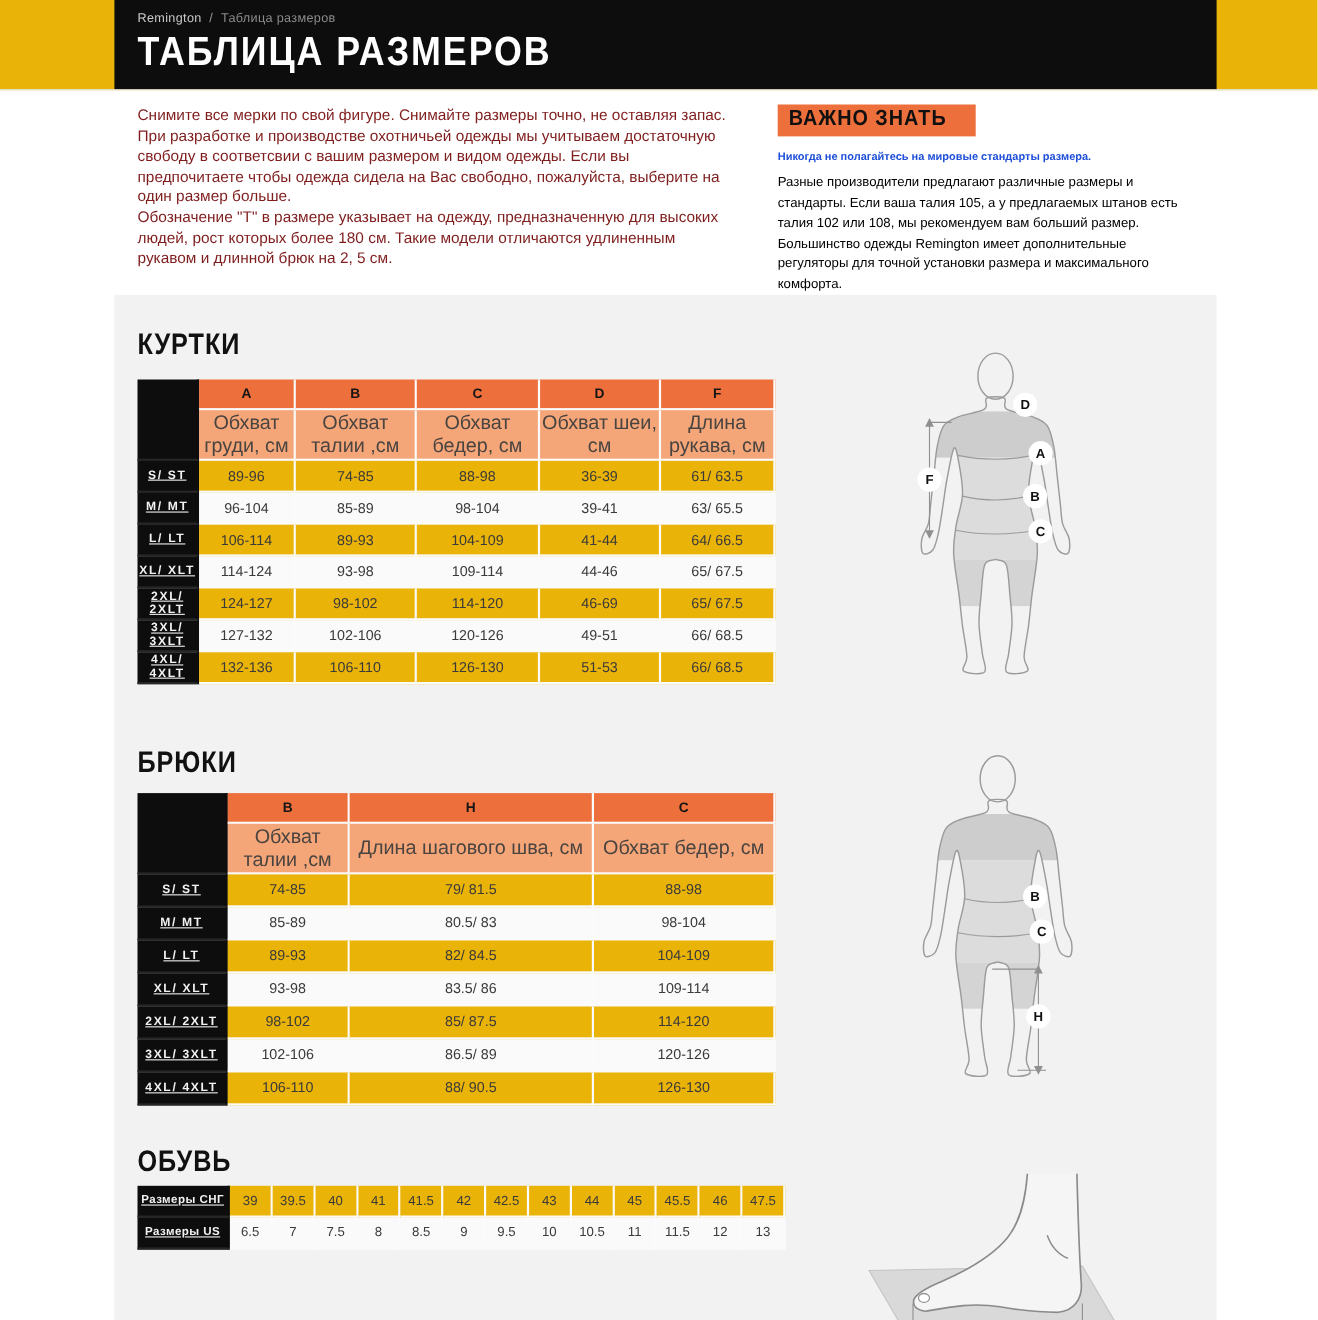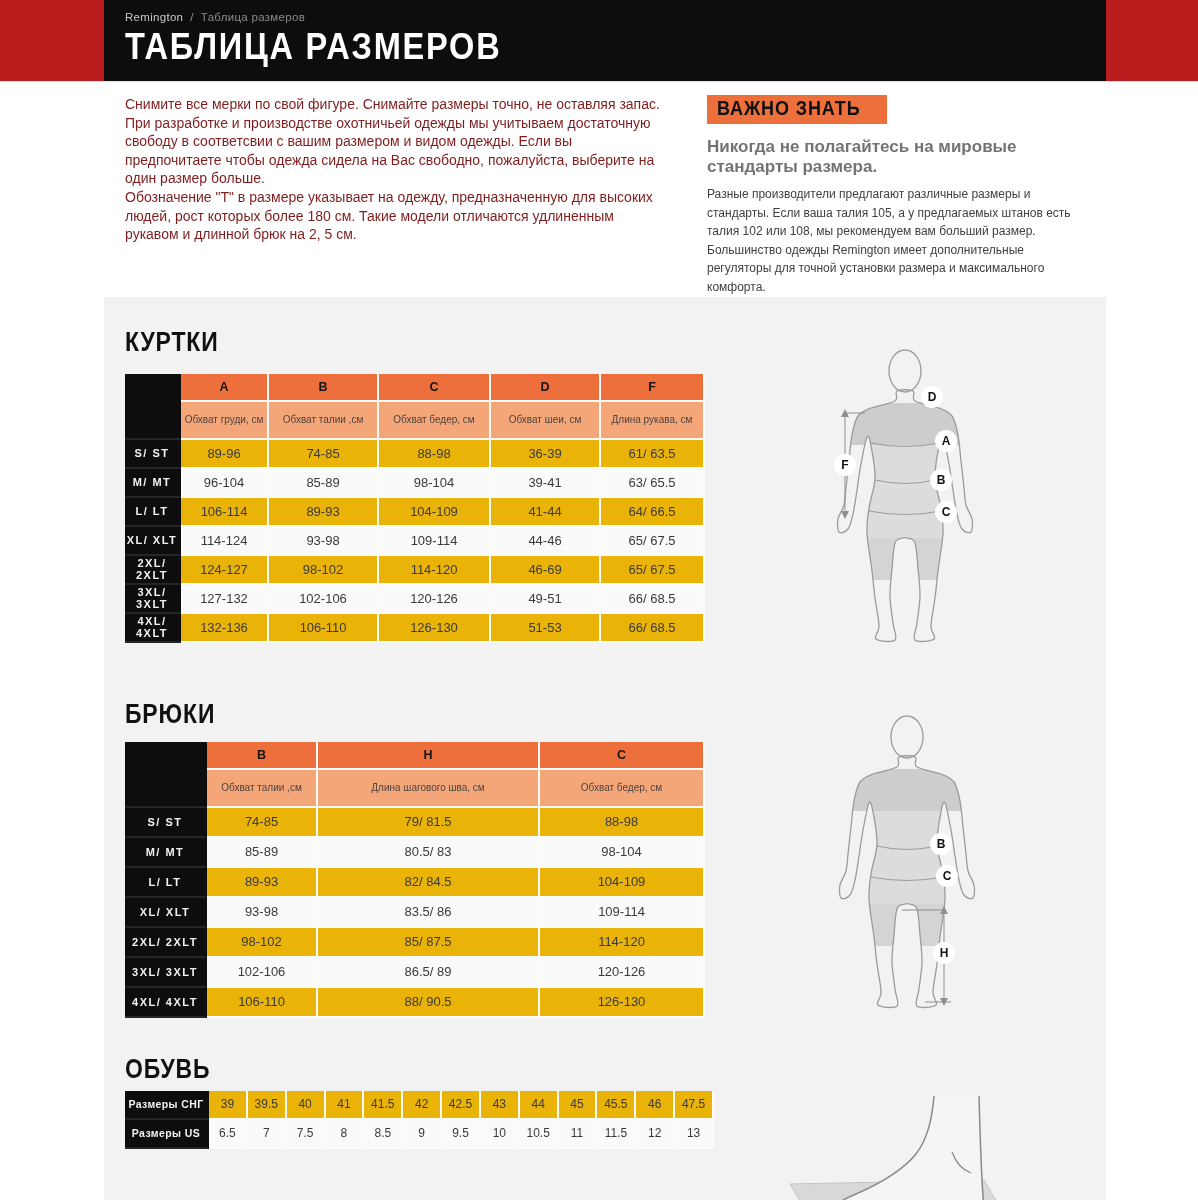--- a/index.html
+++ b/index.html
@@ -1,56 +1,56 @@
 <!DOCTYPE html>
 <html lang="ru" style="--accent: #ed703c; --accent-light: #f5a679; --header-bg: #0d0d0d; --panel-bg: #f2f2f2;"><head>
 <meta charset="utf-8">
 <style>
   html,body{margin:0;padding:0;background:#fff;}
   .page{position:relative;width:1198px;height:1200px;overflow:hidden;background:#fff;
         font-family:"Liberation Sans",sans-serif;color:#333;}
   
-  .topband{border-bottom:1px solid #e4e4e4;background:#b91c1c;}
+  .topband{border-bottom:1px solid #e4e4e4;background:#eab308;}
   .black-header{margin-left:104px;width:1002px;height:81px;background:var(--header-bg,#0d0d0d);
         box-sizing:border-box;padding:11px 0 0 21px;}
   .breadcrumb{font-size:11.5px;letter-spacing:.3px;}
   .bc-brand{color:#c9c9c9;}
   .bc-sep{color:#9a9a9a;margin:0 7px;}
   .bc-cur{color:#8a8a8a;}
   .page-title{margin:3px 0 0 0;color:#fff;font-size:37px;font-weight:700;letter-spacing:2px;
         display:inline-block;transform:scaleX(.88);transform-origin:0 50%;white-space:nowrap;}
   
   .intro-row{margin-left:104px;width:1002px;box-sizing:border-box;display:flex;
         padding:13px 0 0 21px;}
   .intro-text{width:545px;font-size:14px;line-height:18.6px;color:#7f1d1d;}
   .intro-text p{margin:0;}
   .important{width:382px;margin-left:37px;}
   .badge{display:inline-block;background:var(--accent,#ed703c);color:#101010;
         padding:2px 10px 4px 10px;}
   .badge span{display:inline-block;font-size:20px;font-weight:700;letter-spacing:1px;
         transform:scaleX(.9);transform-origin:0 50%;white-space:nowrap;}
-  .imp-sub{margin:13px 0 0 0;font-size:17px;font-weight:700;color:#737373;}
-  .imp-body{margin:8px 0 0 0;font-size:12px;line-height:1.55;color:#404040;}
+  .imp-sub{margin:13px 0 0 0;font-size:10px;font-weight:700;color:#1d4ed8;}
+  .imp-body{margin:8px 0 0 0;font-size:12px;line-height:1.55;color:#000000;}
   
   .gray-panel{position:relative;margin-left:104px;width:1002px;height:967px;
         background:var(--panel-bg,#f2f2f2);box-sizing:border-box;padding:30px 0 0 21px;}
   .sec-title{margin:0;color:#111;font-size:27px;font-weight:700;letter-spacing:1px;
         display:inline-block;transform:scaleX(.85);transform-origin:0 50%;white-space:nowrap;}
   .sec-title.m1{margin-top:56px;}
   .sec-title.m2{margin-top:36px;}
   
   table{border-collapse:separate;border-spacing:0;margin-top:16px;table-layout:fixed;}
   #pants-table{margin-top:12px;}
   #shoes-table{margin-top:6px;width:589px;}
   th,td{box-sizing:border-box;border-right:2px solid #fbfbfb;border-bottom:2px solid #fbfbfb;
         text-align:center;vertical-align:middle;font-weight:400;}
   .blk{background:#0d0d0d;color:#f2f2f2;border-right:2px solid #0d0d0d;border-bottom:2px solid #262626;}
-  .rowlabel{font-size:11px;font-weight:700;letter-spacing:1.5px;}
+  .rowlabel{font-size:11px;font-weight:700;letter-spacing:1.5px;text-decoration:underline;}
   .hletter{background:var(--accent,#ed703c);color:#151515;font-size:12.5px;font-weight:700;height:28px;}
-  .hmeasure{background:var(--accent-light,#f5a679);color:#4a4440;font-size:10px;height:38px;}
+  .hmeasure{background:var(--accent-light,#f5a679);color:#4a4440;font-size:18px;height:38px;}
   .measure-t thead .corner{height:66px;}
   .measure-t tbody tr{height:29px;}
   #pants-table tbody tr{height:30px;}
   .val{font-size:13px;color:#3a3a3a;}
   .r-odd .val{background:#eab308;}
   .r-even .val{background:#fafafa;}
   #shoes-table tr{height:29px;}
   #shoes-table .rowlabel{font-size:10.5px;letter-spacing:.4px;}
   #shoes-table .val{font-size:12px;}
   .shoe-note{margin:9px 0 0 0;width:540px;font-size:13px;line-height:18px;color:#4a4a4a;}

